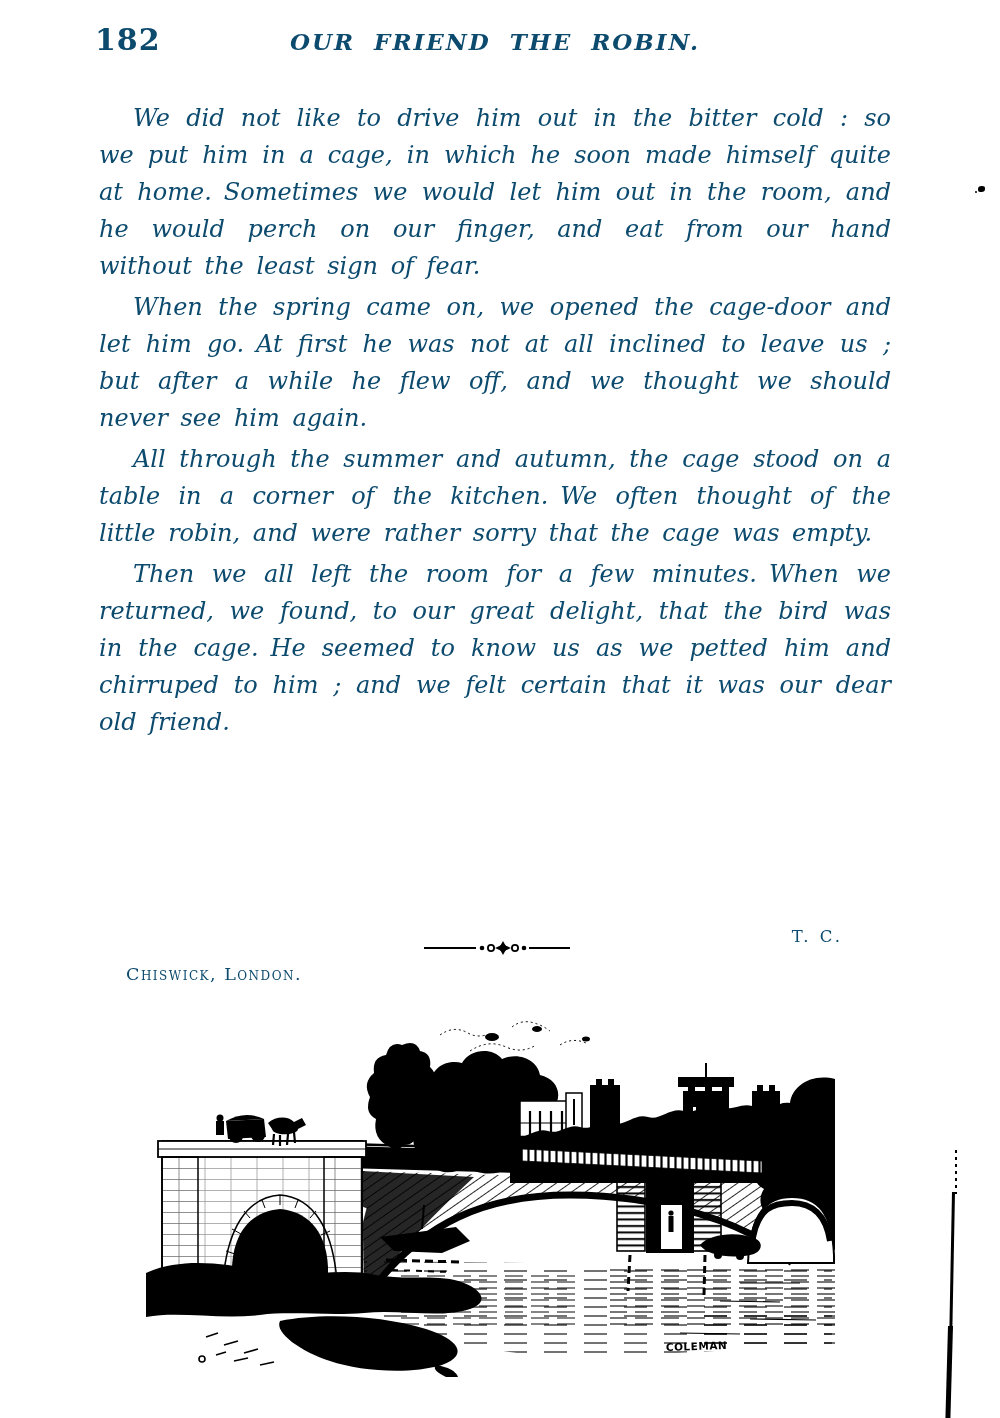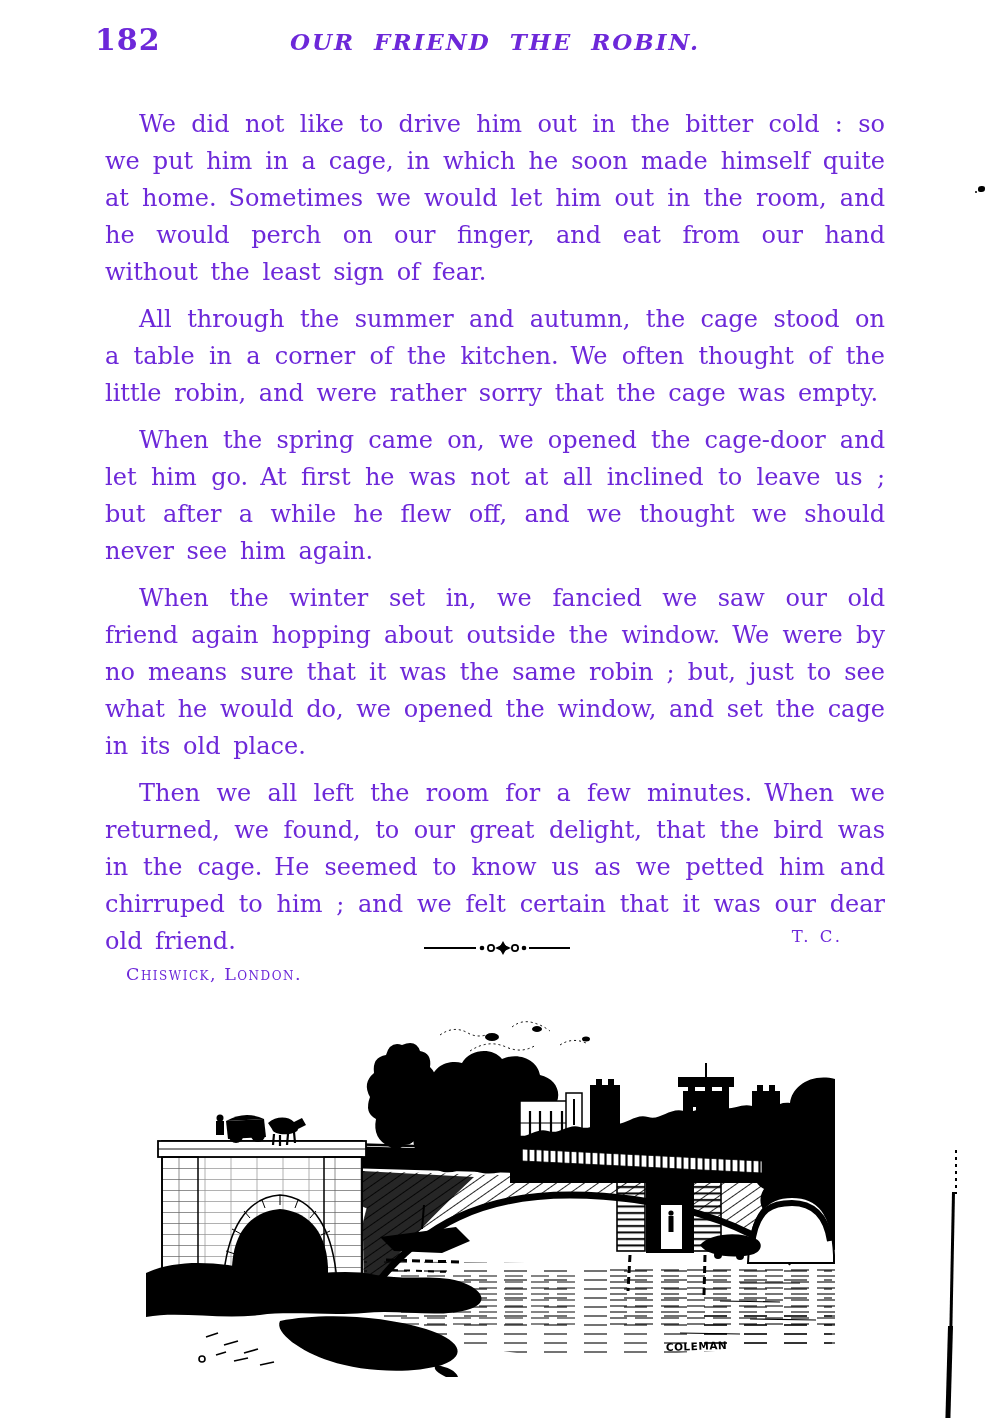--- a/index.html
+++ b/index.html
@@ -1,20 +1,20 @@
 <!DOCTYPE html>
 <html><head>
 <meta charset="utf-8">
 <style>
   html,body { margin:0; padding:0; background:#ffffff; }
   .page {
     position:relative;
     width:1000px; height:1418px;
     background:#ffffff;
-    color:#6d28d9;
+    color:#0c4a6e;
     font-family:"DejaVu Serif", "Liberation Serif", serif;
     overflow:hidden;
   }
 
   
   .header { position:absolute; left:95px; top:20px; width:800px; height:44px; }
   .page-number {
     position:absolute; left:0; top:2px;
     font-size:30px; font-weight:bold; letter-spacing:1px;
   }
@@ -24,21 +24,21 @@
     font-size:23px; font-style:italic; font-weight:bold;
     letter-spacing:2px; word-spacing:9px;
   }
 
   
   .body-text {
     position:absolute; left:95px; top:96px; width:800px;
     font-size:24px; line-height:37px;
     text-align:justify; word-spacing:5px;
   }
-  .body-text p { margin:10px; text-indent:34px; }
+  .body-text p { margin:4px; text-indent:34px;font-style:italic; }
 
   .initials {
     position:absolute; top:898px; right:157px;
     font-size:16.5px; letter-spacing:3px;margin-top:29px;
   }
   .imprint {
     position:absolute; left:126px; top:928px;
     font-size:17.5px; font-variant:small-caps; letter-spacing:1.5px;margin-top:36px;
   }
   .divider { position:absolute; left:424px; top:940px; width:146px; height:16px; }
@@ -73,23 +73,22 @@
 
 <div class="page">
 
   <div class="header">
     <span class="page-number">182</span>
     <span class="running-title">OUR FRIEND THE ROBIN.</span>
   </div>
 
   <div class="body-text">
     <p>We did not like to drive him out in the bitter cold : so we put him in a cage, in which he soon made himself quite at home. Sometimes we would let him out in the room, and he would perch on our finger, and eat from our hand without the least sign of fear.</p>
+    <p>When the spring came on, we opened the cage-door and let him go. At first he was not at all inclined to leave us ; but after a while he flew off, and we thought we should never see him again.</p>
     <p>All through the summer and autumn, the cage stood on a table in a corner of the kitchen. We often thought of the little robin, and were rather sorry that the cage was empty.</p>
-    <p>When the spring came on, we opened the cage-door and let him go. At first he was not at all inclined to leave us ; but after a while he flew off, and we thought we should never see him again.</p>
-    <p>When the winter set in, we fancied we saw our old friend again hopping about outside the window. We were by no means sure that it was the same robin ; but, just to see what he would do, we opened the window, and set the cage in its old place.</p>
     <p>Then we all left the room for a few minutes. When we returned, we found, to our great delight, that the bird was in the cage. He seemed to know us as we petted him and chirruped to him ; and we felt certain that it was our dear old friend.</p>
   </div>
 
   <div class="initials">T. C.</div>
 
   <div class="imprint">Chiswick, London.</div>
 
   <svg class="divider" viewBox="0 0 146 16" xmlns="http://www.w3.org/2000/svg">
     <line x1="0" y1="8" x2="52" y2="8" stroke="#000" stroke-width="1.8"></line>
     <circle cx="58" cy="8" r="2.3" fill="#000"></circle>

